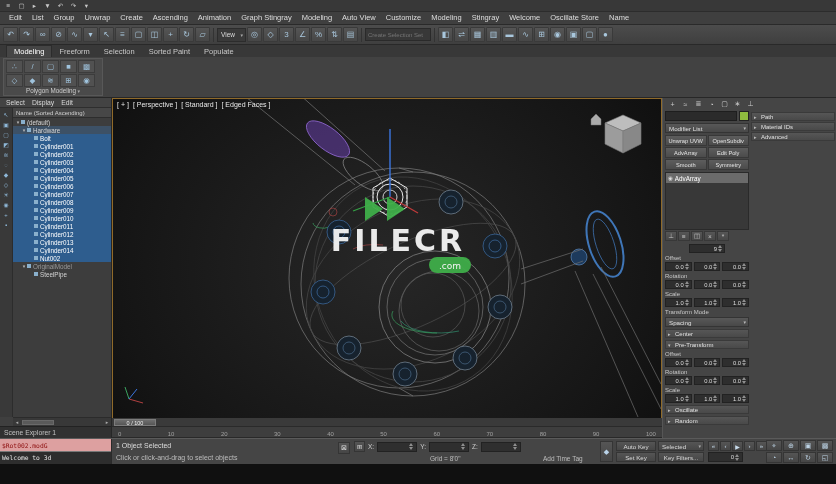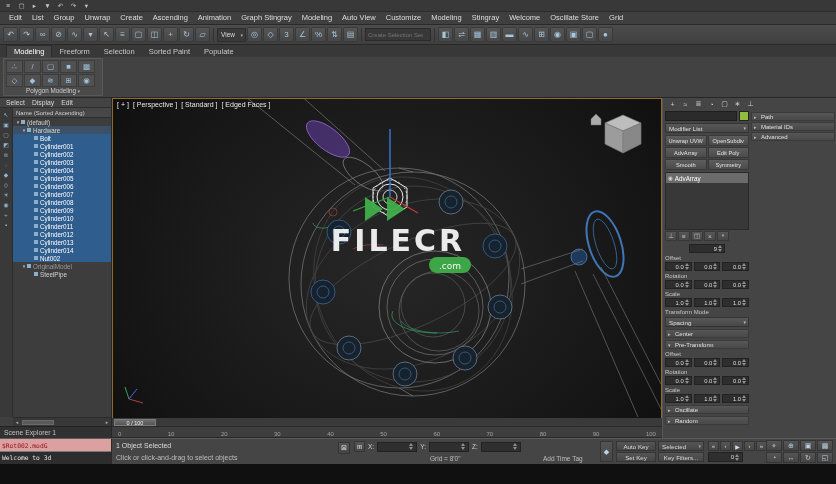--- a/index.html
+++ b/index.html
@@ -150,21 +150,21 @@
       <span class="menu-item">Ascending</span>
       <span class="menu-item">Animation</span>
       <span class="menu-item">Graph Stingray</span>
       <span class="menu-item">Modeling</span>
       <span class="menu-item">Auto View</span>
       <span class="menu-item">Customize</span>
       <span class="menu-item">Modeling</span>
       <span class="menu-item">Stingray</span>
       <span class="menu-item">Welcome</span>
       <span class="menu-item">Oscillate Store</span>
-      <span class="menu-item">Grid</span>
+      <span class="menu-item">Name</span>
     </div>
 
   <div id="toolbar">
     <span style="display:flex;gap:1px;">
 
     <span class="tbtn">↶</span>
         <span class="tbtn">↷</span>
         <span class="tbtn">∞</span>
         <span class="tbtn">⊘</span>
         <span class="tbtn">∿</span>

